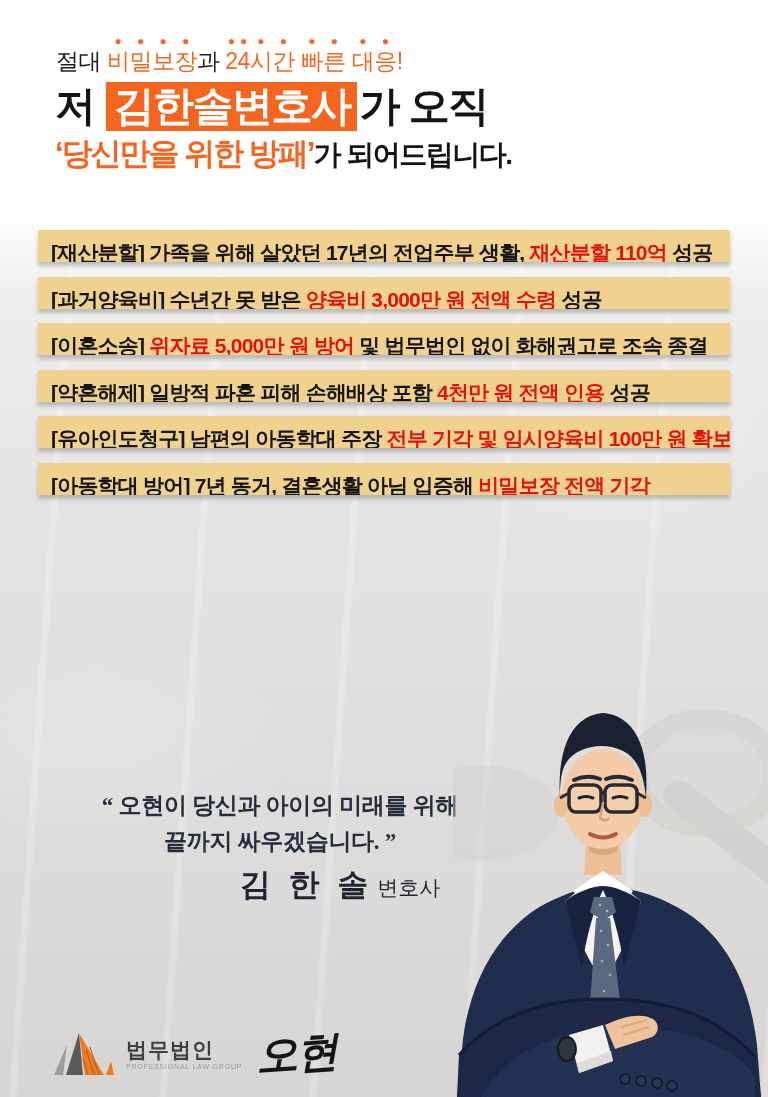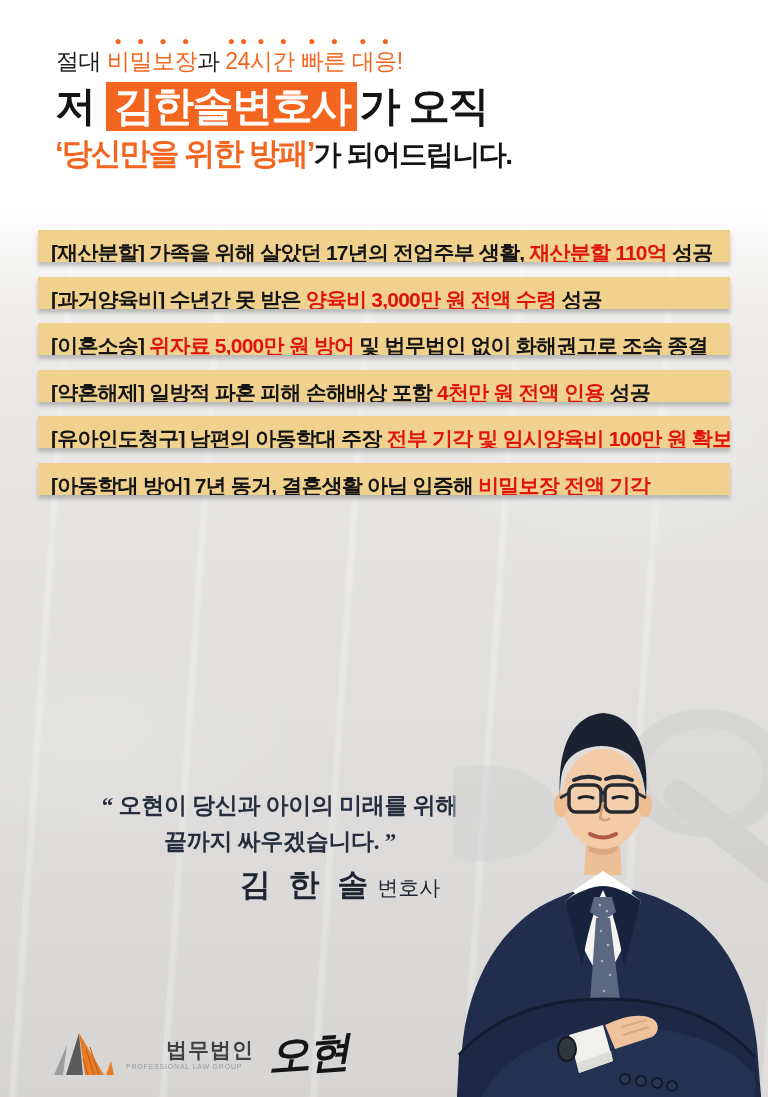--- a/index.html
+++ b/index.html
@@ -63,21 +63,21 @@
     font-family:"Liberation Serif","DejaVu Serif",serif;color:#1e2531;white-space:nowrap;
   }
   .signature .name{font-size:31px;font-weight:700;letter-spacing:5px;}
   .signature .role{font-size:21px;font-weight:400;letter-spacing:0;margin-left:4px;}
   
   .footer{
     position:absolute;left:50px;top:1026px;display:flex;align-items:center;
   }
   .logo-icon{width:64px;height:50px;}
   .firm{margin-left:12px;line-height:1;}
-  .firm .firm-name{font-size:21px;font-weight:700;color:#3f3f3f;letter-spacing:1px;margin-left:40px;}
+  .firm .firm-name{font-size:21px;font-weight:700;color:#3f3f3f;letter-spacing:1px;}
   .firm .firm-sub{font-size:7px;color:#9a9a9a;letter-spacing:0.8px;margin-top:3px;}
   .firm-script{
     margin-left:14px;font-family:"Liberation Serif","DejaVu Serif",serif;
     font-size:42px;font-weight:900;font-style:italic;color:#161616;
     transform:rotate(-4deg);letter-spacing:-2px;
   }
   
   .portrait{position:absolute;right:0;bottom:0;width:315px;height:392px;}
 </style>
 </head>

